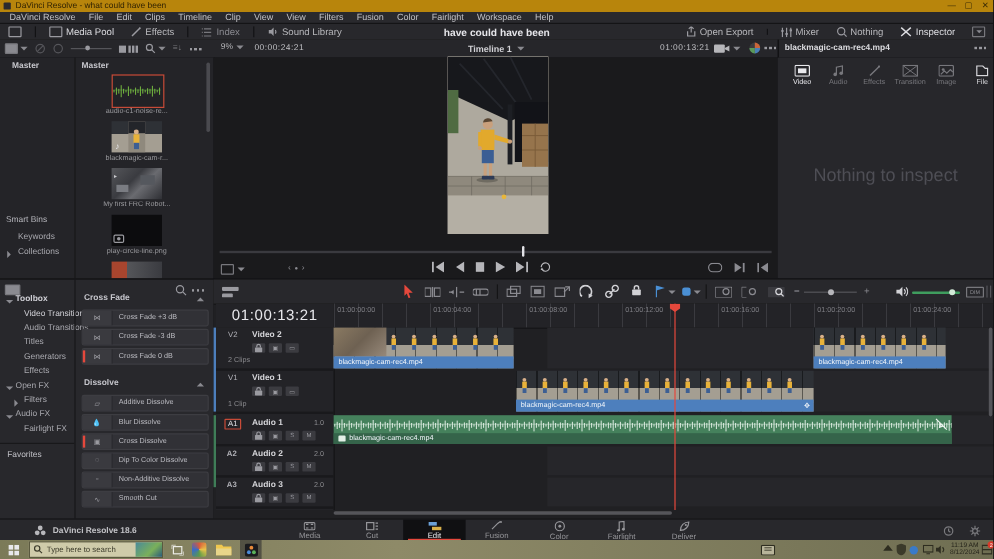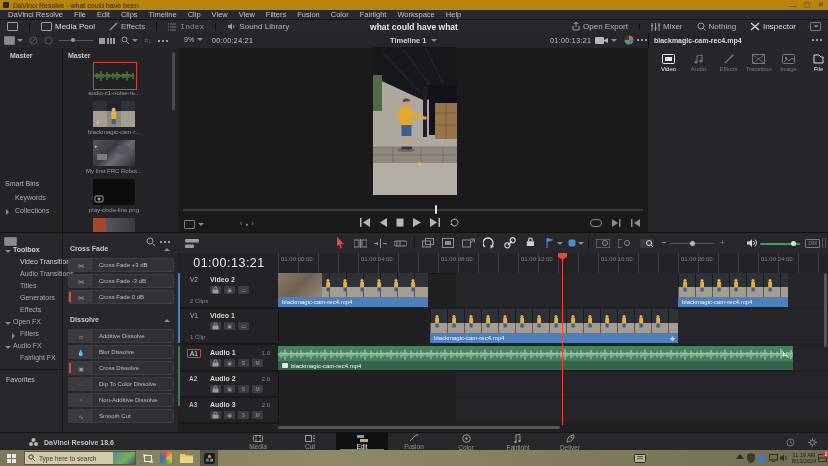--- a/index.html
+++ b/index.html
@@ -1,21 +1,21 @@
 <!DOCTYPE html>
 <html><head>
 <meta charset="utf-8">
 <style>
   html,body{margin:0;padding:0;background:#000;}
   #stage{position:relative;width:828px;height:466px;overflow:hidden;
          font-family:"Liberation Sans",sans-serif;color:#c8c8cc;background:#202024;
          -webkit-font-smoothing:antialiased;}
   .abs{position:absolute;}
   .row{display:flex;align-items:center;}
-  .dim{color:#8a8a90;font-family:Liberation Mono, monospace;}
+  .dim{color:#8a8a90;}
   .sep{width:1px;background:#121214;align-self:stretch;margin:2px 4px;}
   .dots::after{content:"";display:block;width:10px;height:2px;
     background:repeating-linear-gradient(90deg,#9a9aa0 0 2px,transparent 2px 4px);}
   .chev{width:0;height:0;border-left:3px solid transparent;border-right:3px solid transparent;
         border-top:3px solid #8a8a90;display:inline-block;}
   .chev-r{width:0;height:0;border-top:3px solid transparent;border-bottom:3px solid transparent;
         border-left:3px solid #8a8a90;display:inline-block;}
   
   #titlebar{left:0;top:0;width:828px;height:10px;background:#b8850c;display:flex;align-items:center;font-size:7px;color:#312303;}
   .winbtn{width:14px;text-align:center;font-size:7px;color:#3a2c05;}
@@ -140,21 +140,21 @@
       <span>Index</span>
     </div>
     <div class="sep"></div>
     <div class="tb1item">
       <svg width="9" height="9" viewBox="0 0 9 9">
           <path d="M1,3h2l2-2v7l-2-2H1z" fill="#9a9aa0"></path>
           <path d="M6.5,3a3,3 0 0 1 0,3" stroke="#9a9aa0" fill="none"></path>
         </svg>
       <span>Sound Library</span>
     </div>
-    <div class="abs" style="left:0;width:828px;text-align:center;font-weight:bold;color:#e6e6ea;font-size:8.5px;pointer-events:none;">what could have what</div>
+    <div class="abs" style="left:0;width:828px;text-align:center;font-weight:bold;color:#e6e6ea;font-size:8.5px;pointer-events:none;">have could have been</div>
     <div style="margin-left:auto;" class="row">
       <div class="tb1item">
         <svg width="8" height="9" viewBox="0 0 8 9">
             <path d="M4,0v5 M2,2l2-2 2,2" stroke="#9a9aa0" fill="none"></path>
             <path d="M1,4v4h6V4" stroke="#9a9aa0" fill="none"></path>
           </svg>
         <span>Open Export</span>
       </div>
       <div class="sep"></div>
       <div class="tb1item">
@@ -431,20 +431,21 @@
           </svg>
         <span>Image</span>
       </div>
       <div class="instab" style="color:#d8d8dc;">
         <svg width="11" height="10" viewBox="0 0 11 10">
             <path d="M1,1h5l2,2h2v6H1z" stroke="currentColor" fill="none"></path>
           </svg>
         <span>File</span>
       </div>
     </div>
+    <div class="abs" style="left:0;top:90px;width:180px;text-align:center;font-size:15px;color:#4e4e55;">Nothing to inspect</div>
   </div>
 
   <div id="fxpanel" class="abs">
     <div class="abs row" style="left:4px;top:4px;gap:4px;">
       <span class="mini" style="background:#8a8a90;width:11px;"></span>
     </div>
     <svg class="abs" style="left:146px;top:4px;" width="10" height="10" viewBox="0 0 10 10">
         <circle cx="4" cy="4" r="3" stroke="#9a9aa0" fill="none"></circle>
         <path d="M6.5,6.5L9,9" stroke="#9a9aa0"></path>
       </svg>

